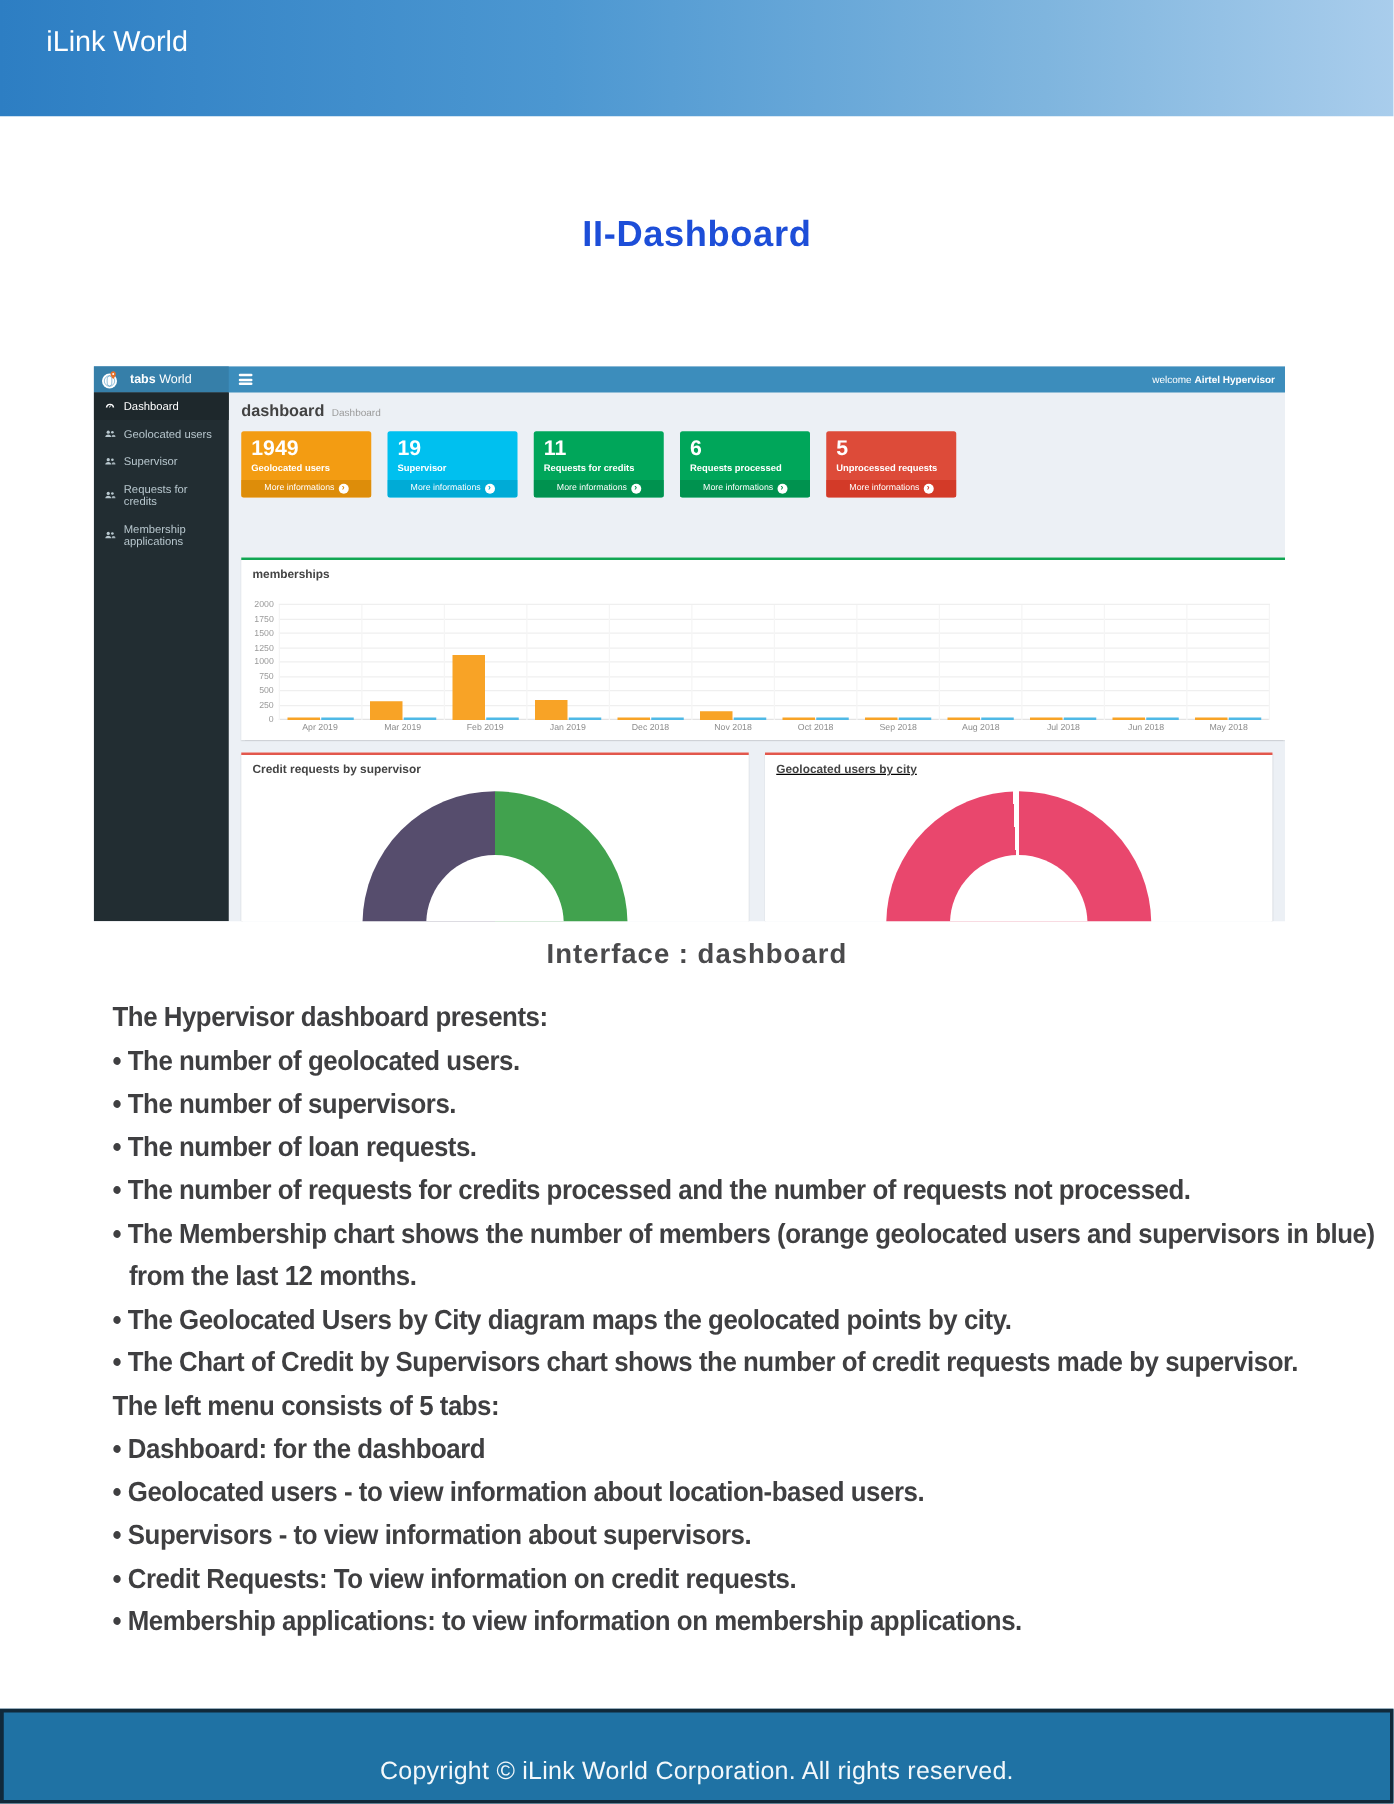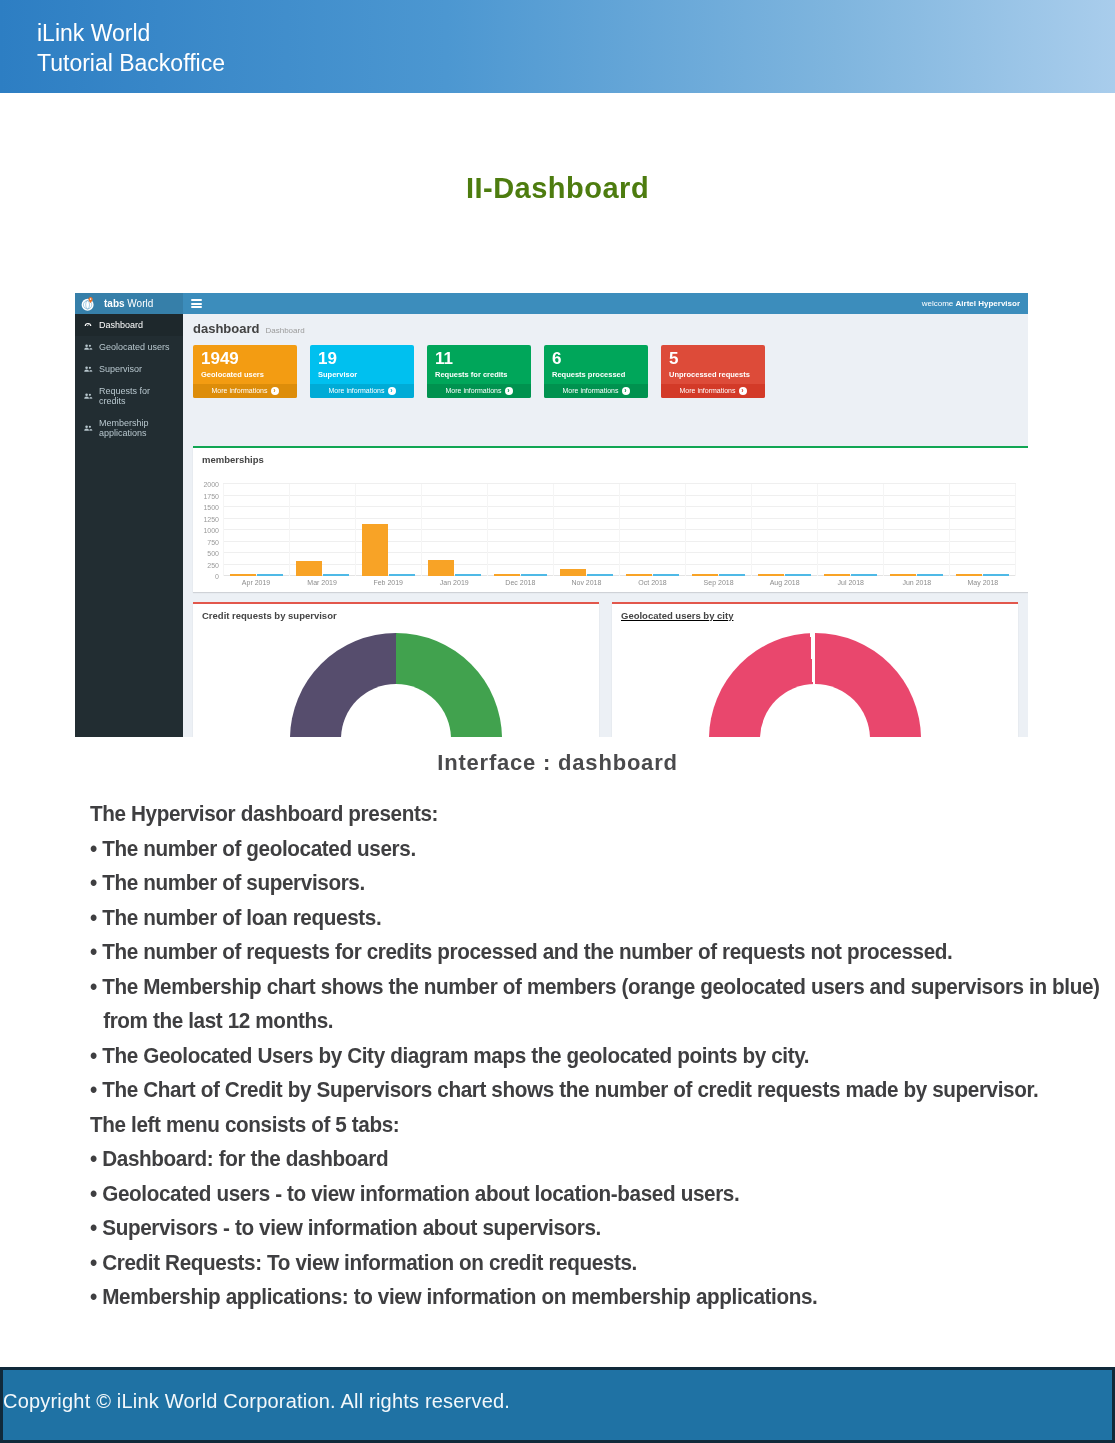--- a/index.html
+++ b/index.html
@@ -10,21 +10,21 @@
   }
 
   
   .banner{position:absolute;left:0;top:0;width:1115px;height:93px;
     background:linear-gradient(90deg,#2d7ec3 0%,#4c97d1 40%,#7fb5de 75%,#a9cdec 100%);}
   .banner .line{color:#ffffff;font-size:23px;line-height:30px;margin-left:37px;}
   .banner .line1{margin-top:18px;}
 
   
   .doc-title{position:absolute;left:0;top:172px;width:1115px;text-align:center;
-    font-size:29px;font-weight:bold;color:#4d7c0f;letter-spacing:.5px;}
+    font-size:29px;font-weight:bold;color:#1d4ed8;letter-spacing:.5px;}
   .doc-subtitle{position:absolute;left:68px;top:246px;font-size:19.5px;font-weight:bold;
     color:#505153;letter-spacing:.3px;white-space:nowrap;}
   .doc-caption{position:absolute;left:0;top:750px;width:1115px;text-align:center;
     font-size:22px;font-weight:bold;color:#4a4a4c;letter-spacing:.8px;}
 
   
   .shot{position:absolute;left:75px;top:293px;width:953px;height:444px;
     background:#ecf0f5;overflow:hidden;font-family:"Liberation Sans",sans-serif;}
   .navbar{position:absolute;left:0;top:0;width:100%;height:21px;background:#3c8dbc;}
   .navbar .logo-zone{position:absolute;left:0;top:0;width:108px;height:21px;background:#367fa9;
@@ -84,30 +84,29 @@
 
   
   .body-text{position:absolute;left:90px;top:797px;width:1010px;}
   .body-line{font-size:22px;font-weight:bold;color:#3f3f41;line-height:34.5px;
     letter-spacing:-.4px;white-space:nowrap;transform:scaleX(.94);transform-origin:0 50%;}
   .body-line.indent{padding-left:14px;}
 
   
   .footer{position:absolute;left:0;top:1367px;width:1115px;height:76px;background:#1f72a4;
     border:3px solid #10293a;}
-  .footer .ft-text{margin-top:20px;color:#f3f8fb;font-size:20px;letter-spacing:.2px;}
+  .footer .ft-text{margin-top:36px;text-align:center;color:#f3f8fb;font-size:20px;letter-spacing:.2px;}
 </style>
 </head>
 <body>
 
 <div class="page">
 
   <div class="banner">
     <div class="line line1">iLink World</div>
-    <div class="line">Tutorial Backoffice</div>
   </div>
 
   <div class="doc-title">II-Dashboard</div>
 
   <div class="shot">
 
     <div class="navbar">
       <div class="logo-zone">
         <span class="logo-mark">
           <svg viewBox="0 0 20 20" width="16" height="16">

